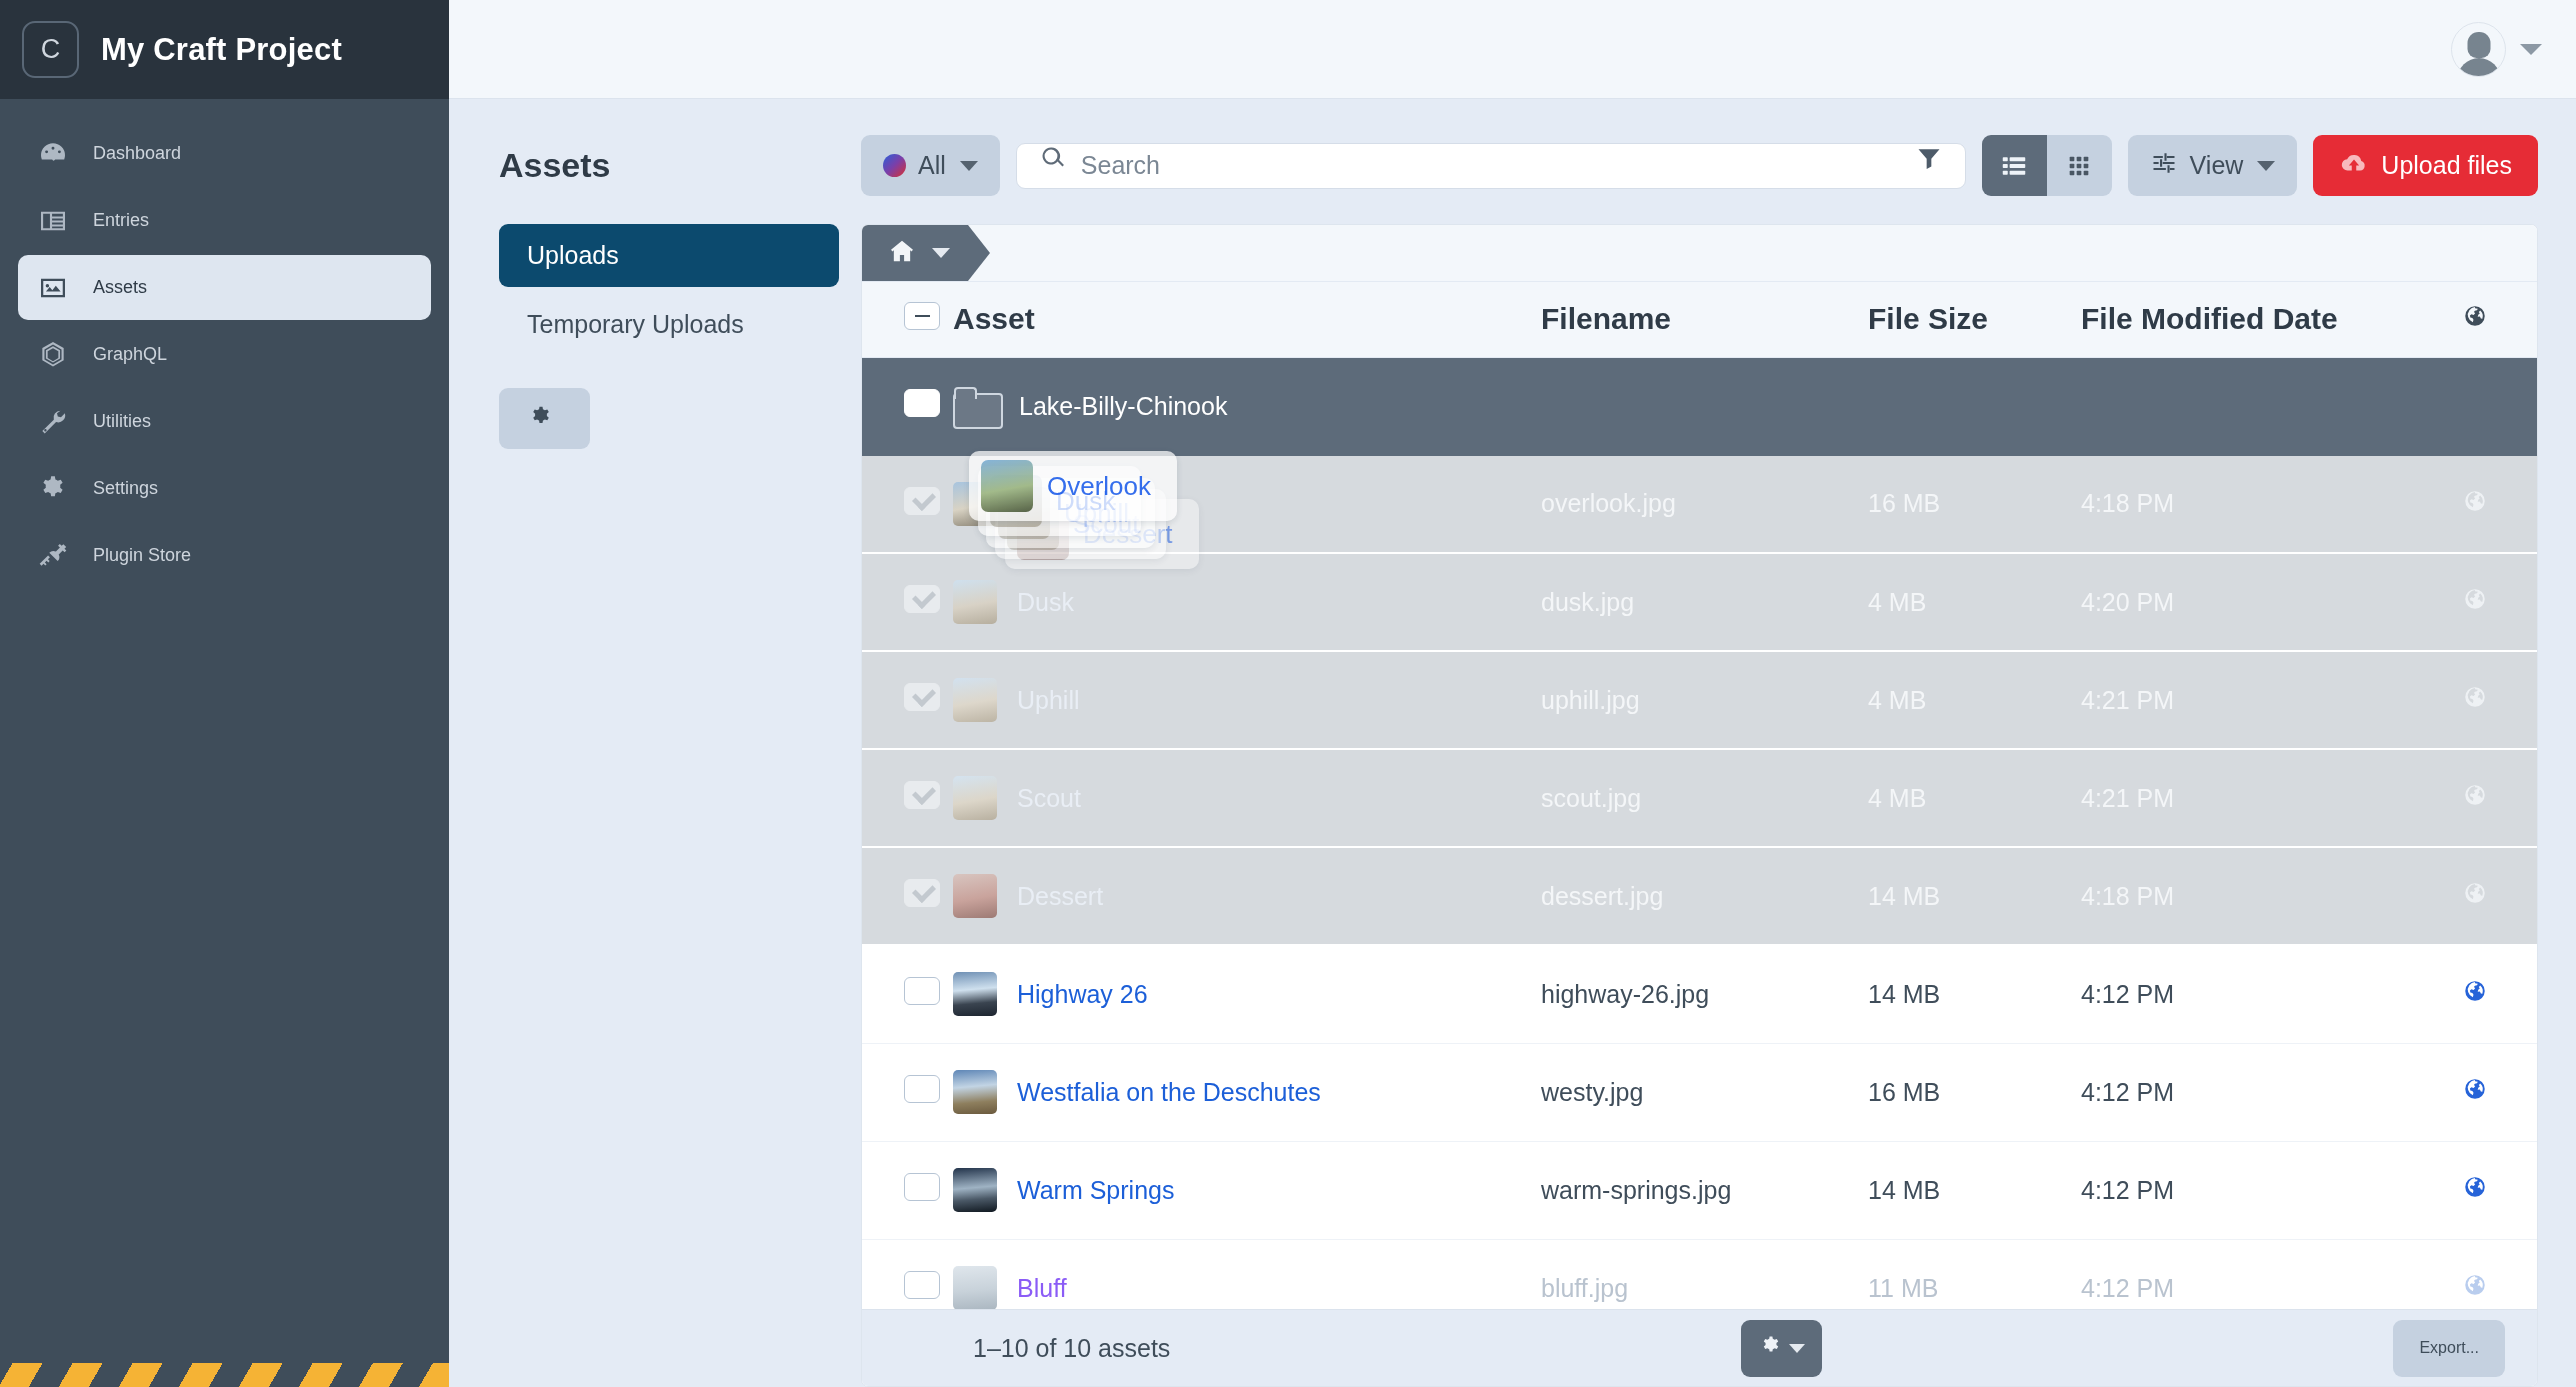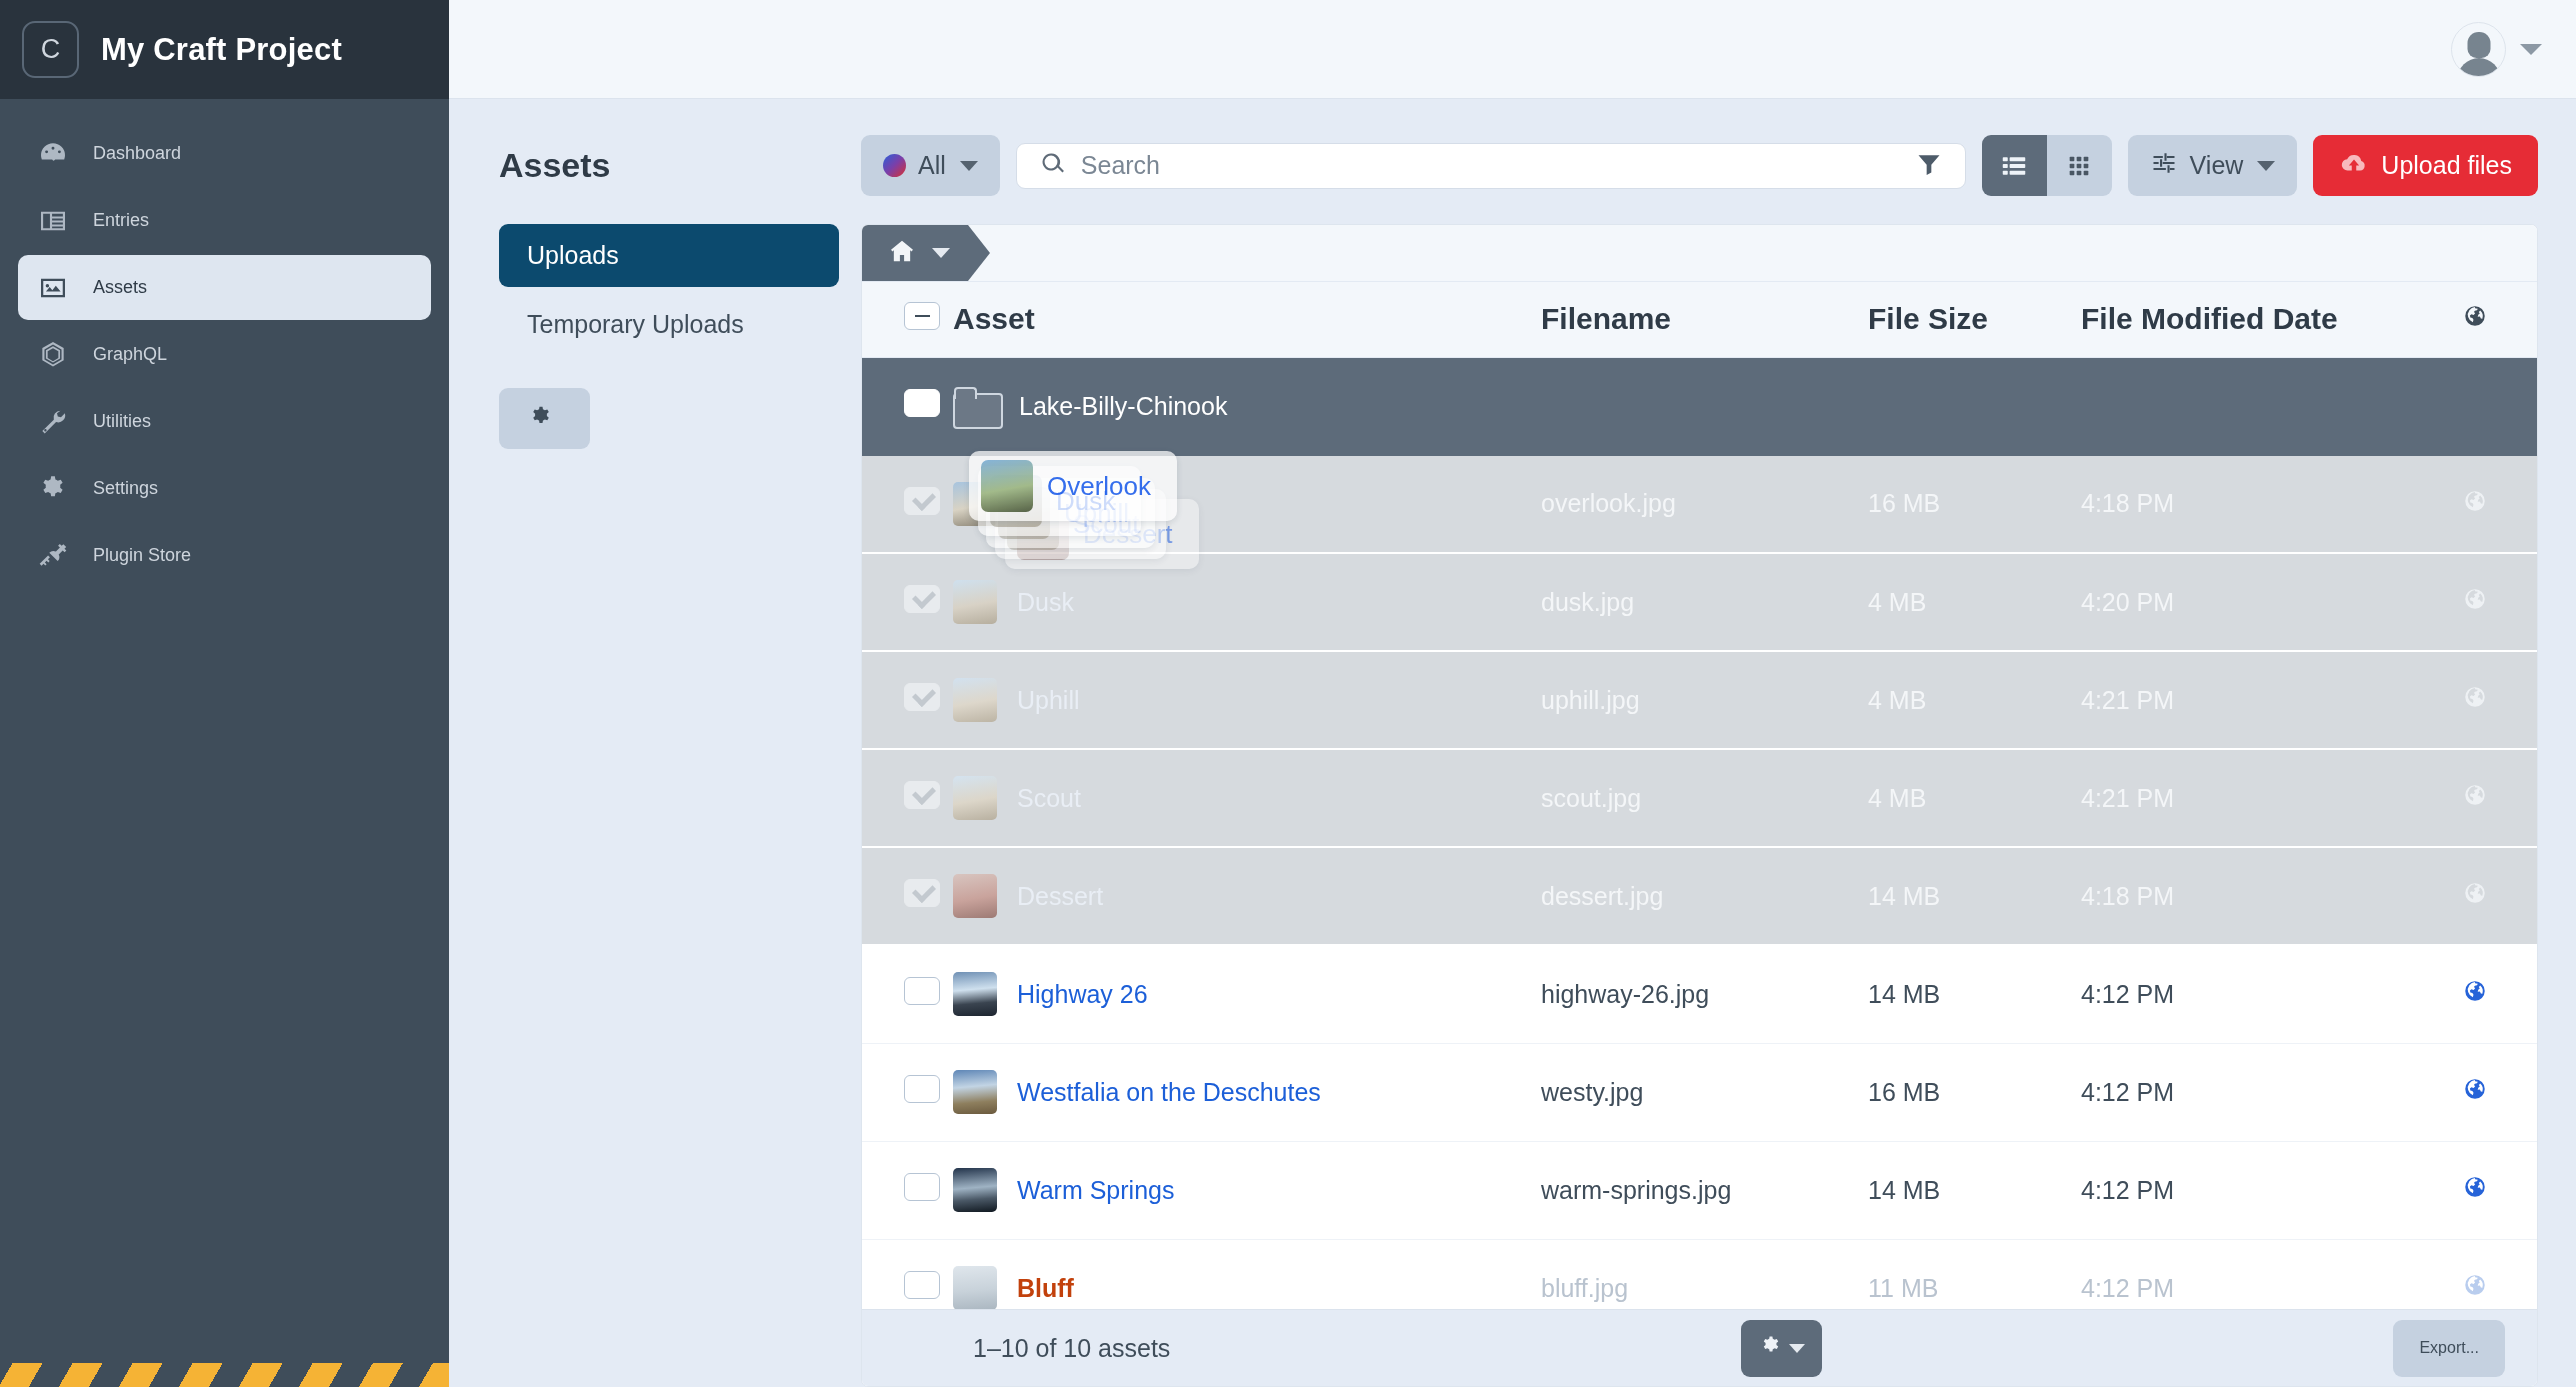--- a/index.html
+++ b/index.html
@@ -86,21 +86,21 @@
     border: none; border-radius: 9px;
     font-size: 25px; font-family: inherit; cursor: pointer;
     white-space: nowrap;
   }
   .btn .dn { width: 0; height: 0; border-left: 9px solid transparent; border-right: 9px solid transparent; border-top: 10px solid #55626f; margin-left: 2px; }
   .src-dot { width: 23px; height: 23px; border-radius: 50%; background: linear-gradient(135deg, #2b5fd9 0%, #7c3fa8 50%, #d93030 100%); }
 
   .search-wrap {
     flex: 1; height: 46px; min-width: 0;
     background: #fff; border: 1px solid #d5dde8; border-radius: 9px;
-    display: flex; align-items: center; gap: 14px; padding: 0 22px;
+    display: flex; gap: 14px; padding: 0 22px;
   }
   .search-input {
     flex: 1; border: none; outline: none; background: transparent;
     font-size: 25px; font-family: inherit; color: #3f4d5a; min-width: 0;
   }
   .search-input::placeholder { color: #7b8794; }
 
   .viewtoggle { display: flex; border-radius: 9px; overflow: hidden; }
   .vt-btn { width: 65px; height: 61px; display: flex; align-items: center; justify-content: center; background: #c5d1e0; cursor: pointer; }
   .vt-btn.on { background: #5d6b7a; }
@@ -152,21 +152,21 @@
   .c-date  { width: 357px; }
   .c-globe { width: 99px; padding-right: 26px; text-align: center !important; }
 
   tbody td { height: 98px; font-size: 25px; border-bottom: 1px solid #eef2f7; }
   tr.row-folder td { background: #5d6b7a; color: #fff; border-bottom-color: #5d6b7a; }
   tr.row-sel td { background: #d6dade; color: #f4f6f8; border-bottom: 2px solid #ffffff; }
   tr.row-sel .tname { color: #e9eef5; }
   tr.row-norm td { background: #fff; }
   tr.row-norm .tname { color: #1c5fd8; cursor: pointer; }
   tr.row-cut td { background: #fff; color: #b9c3cf; }
-  tr.row-cut .tname { color: #c2410c; font-weight: bold; }
+  tr.row-cut .tname { color: #8b5cf6; }
 
   .cellflex { display: flex; align-items: center; gap: 20px; }
   .thumb { width: 44px; height: 44px; border-radius: 5px; flex: 0 0 44px; background: #cfd6de; }
   .folder-ico { width: 46px; height: 38px; flex: 0 0 46px; position: relative; }
   .folder-ico::before { content:""; position:absolute; left:0; top:6px; width:46px; height:32px; border:2.5px solid #cfd7e0; border-radius:4px; background:#6c7886; }
   .folder-ico::after { content:""; position:absolute; left:1px; top:0px; width:19px; height:10px; border:2.5px solid #cfd7e0; border-bottom:none; border-radius:4px 4px 0 0; background:#6c7886; }
 
   .cbx { width: 36px; height: 28px; border-radius: 6px; border: 1.5px solid #b6c4d4; background: #fff; display:inline-block; position: relative; }
   .cbx.white { background:#fff; border-color:#fff; }
   .cbx.checked-muted { background: #e8ebee; border-color: #e8ebee; }

